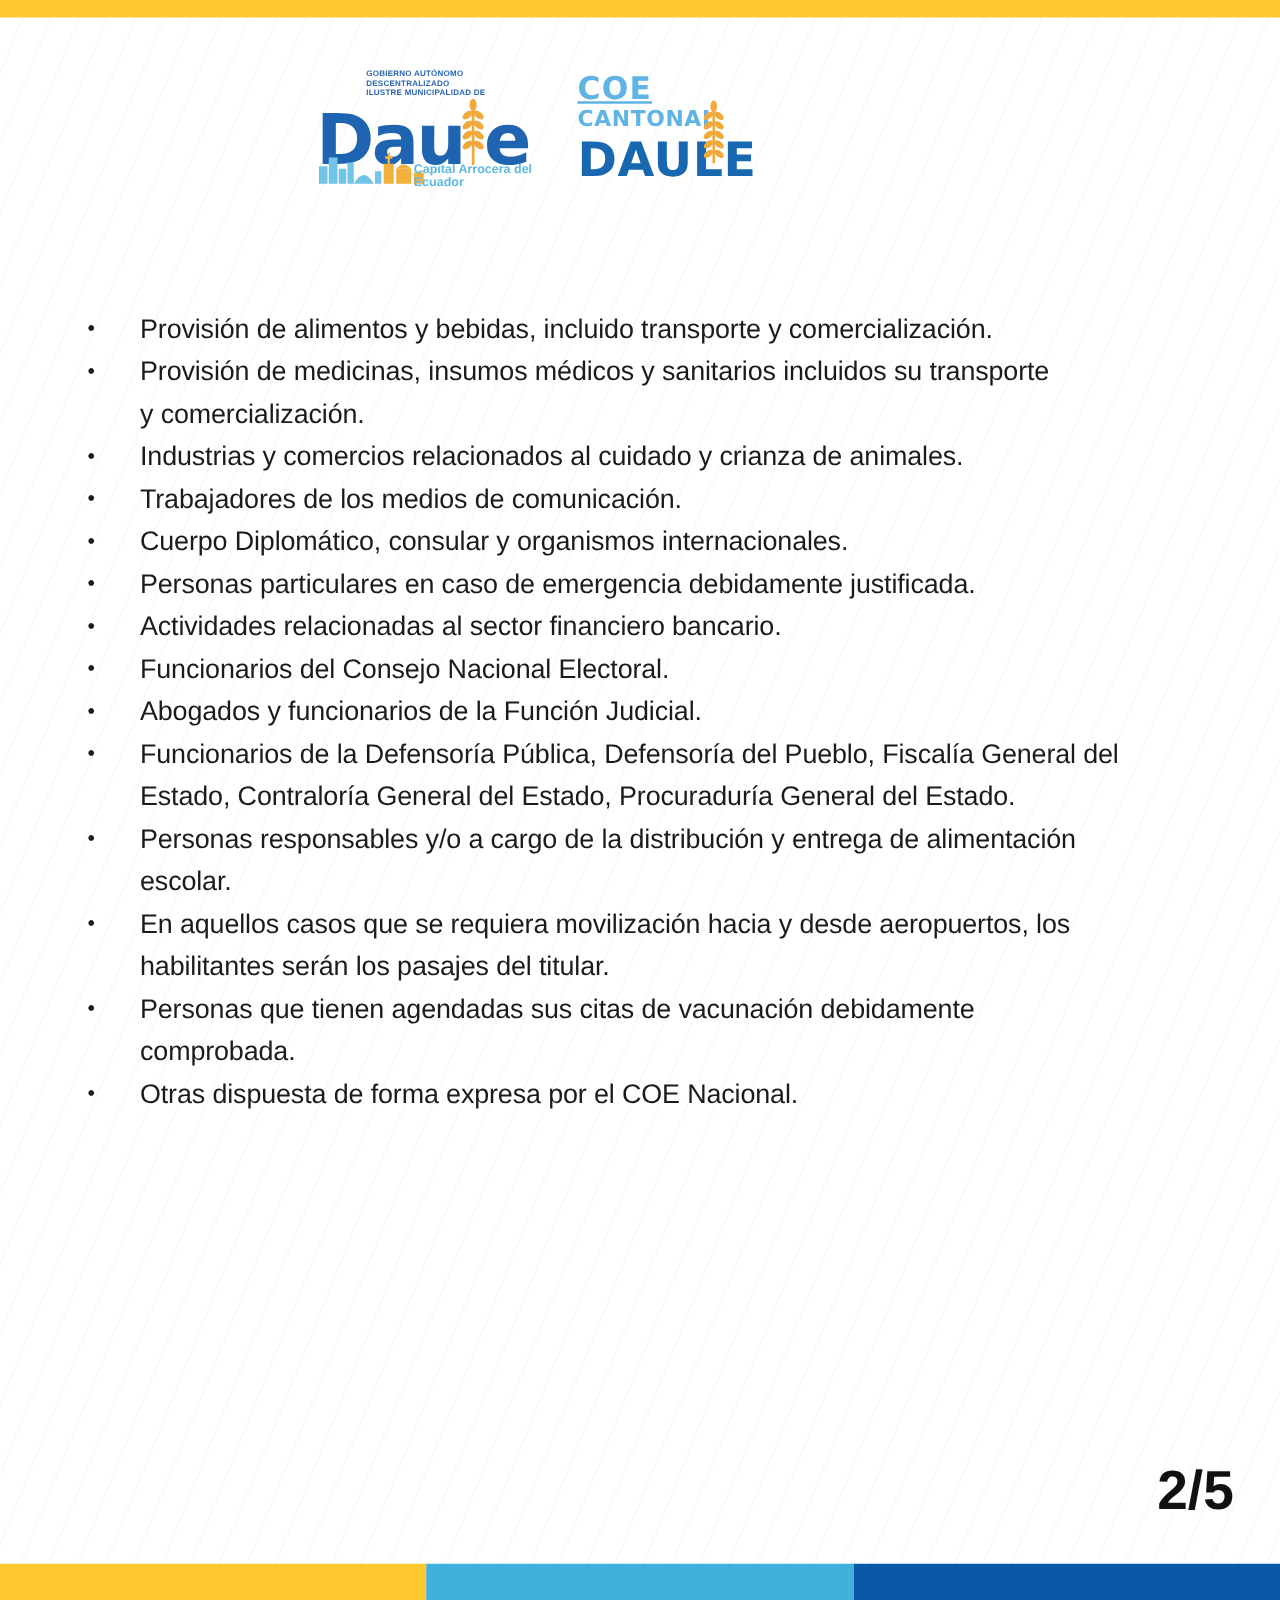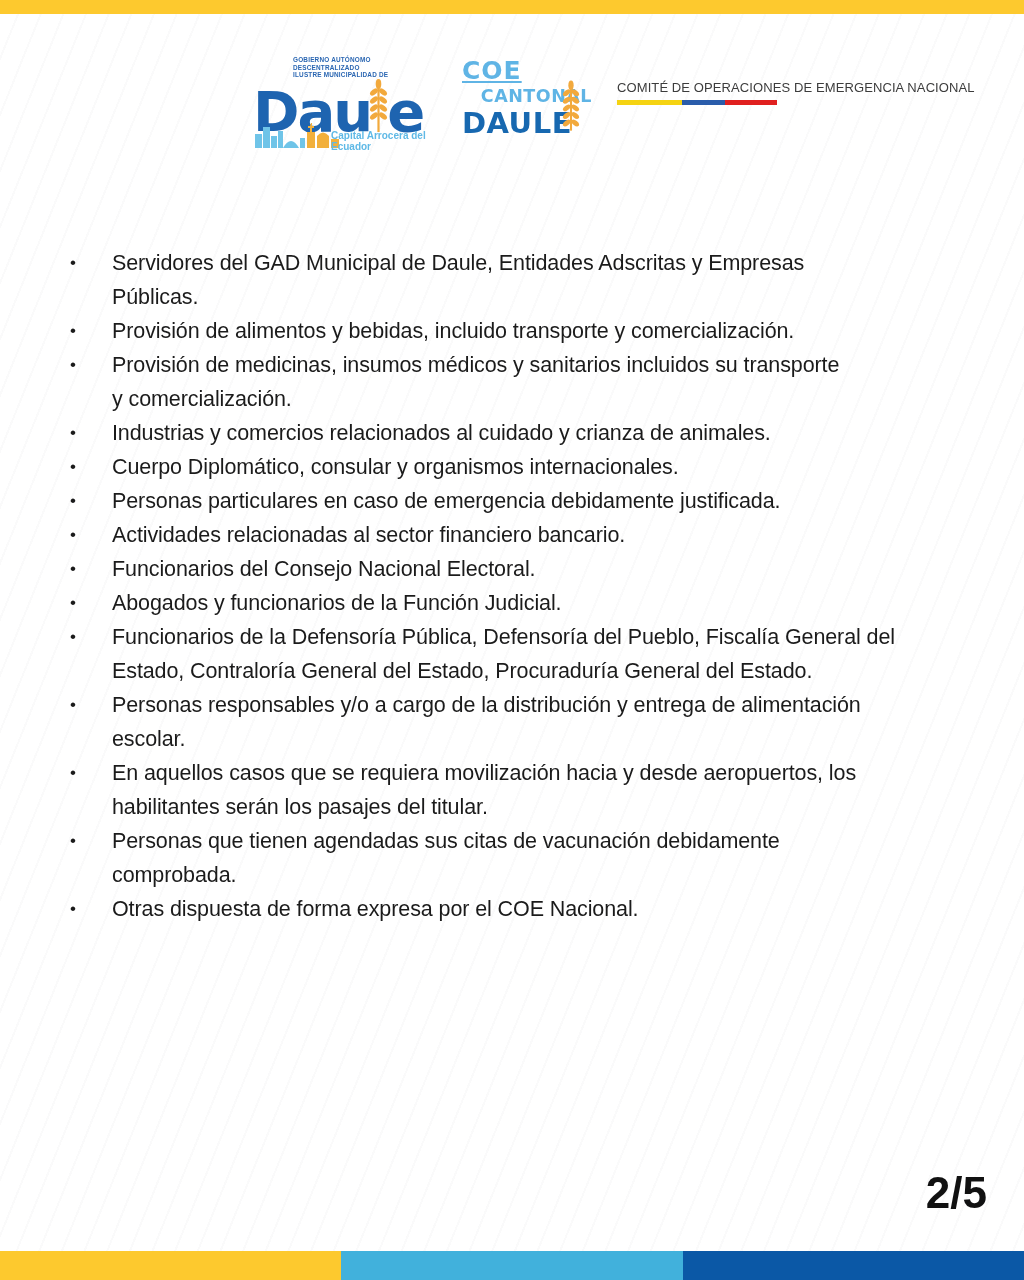--- a/index.html
+++ b/index.html
@@ -30,22 +30,22 @@
     color:#2A66B2;letter-spacing:.2px;}
   .wordmark{display:flex;align-items:flex-end;margin-top:0;line-height:1;
     font-family:"DejaVu Sans",sans-serif;font-weight:bold;font-size:56px;
     color:#1E64B0;letter-spacing:-2px;}
   .wordmark .wheat-slot{margin:0 -1px -2px -2px;}
   .skyline{position:absolute;left:2px;bottom:-6px;}
   .tagline{position:absolute;left:78px;bottom:-4px;font-size:10px;color:#5FB9E6;font-weight:bold;}
 
   .coe-logo{position:absolute;left:462px;top:6px;width:130px;font-family:"DejaVu Sans",sans-serif;font-weight:bold;line-height:1;}
   .coe-l1{font-size:25px;color:#5FB4E5;letter-spacing:1px;text-decoration:underline;}
-  .coe-l2{font-size:17.5px;color:#5FB4E5;letter-spacing:.5px;margin-top:5px;text-align:right;}
-  .coe-l3{font-size:29px;color:#1768B0;letter-spacing:.5px;margin-top:3px;}
+  .coe-l2{font-size:17.5px;color:#5FB4E5;letter-spacing:.5px;margin-top:5px;}
+  .coe-l3{font-size:38px;color:#1768B0;letter-spacing:.5px;margin-top:3px;}
   .coe-wheat{position:absolute;left:100px;top:22px;}
 
   .committee{position:absolute;left:617px;top:28px;}
   .committee-text{font-size:13px;color:#3C3C3C;letter-spacing:.1px;}
   .flag-bar{margin-top:5px;width:160px;height:5px;display:flex;}
   .flag-bar .f-y{width:65px;background:#F5D312;}
   .flag-bar .f-b{width:43px;background:#2A5CAA;}
   .flag-bar .f-r{width:52px;background:#E0201F;}
 
   
@@ -135,38 +135,29 @@
             <ellipse cx="14" cy="29" rx="4.6" ry="2.6" transform="rotate(38 14 29)"></ellipse>
             <ellipse cx="5" cy="37" rx="4.6" ry="2.6" transform="rotate(-38 5 37)"></ellipse>
             <ellipse cx="14" cy="37" rx="4.6" ry="2.6" transform="rotate(38 14 37)"></ellipse>
             <ellipse cx="5" cy="45" rx="4.6" ry="2.6" transform="rotate(-38 5 45)"></ellipse>
             <ellipse cx="14" cy="45" rx="4.6" ry="2.6" transform="rotate(38 14 45)"></ellipse>
           </g>
         </svg>
       </span>
     </div>
 
-    <div class="committee">
-      <div class="committee-text">COMITÉ DE OPERACIONES DE EMERGENCIA NACIONAL</div>
-      <div class="flag-bar">
-        <span class="f-y"></span>
-        <span class="f-b"></span>
-        <span class="f-r"></span>
-      </div>
-    </div>
   </div>
 
 
   <ul class="bullets">
-    <li>Servidores del GAD Municipal de Daule, Entidades Adscritas y Empresas
-Públicas.</li>
     <li>Provisión de alimentos y bebidas, incluido transporte y comercialización.</li>
     <li>Provisión de medicinas, insumos médicos y sanitarios incluidos su transporte
 y comercialización.</li>
     <li>Industrias y comercios relacionados al cuidado y crianza de animales.</li>
+    <li>Trabajadores de los medios de comunicación.</li>
     <li>Cuerpo Diplomático, consular y organismos internacionales.</li>
     <li>Personas particulares en caso de emergencia debidamente justificada.</li>
     <li>Actividades relacionadas al sector financiero bancario.</li>
     <li>Funcionarios del Consejo Nacional Electoral.</li>
     <li>Abogados y funcionarios de la Función Judicial.</li>
     <li>Funcionarios de la Defensoría Pública, Defensoría del Pueblo, Fiscalía General del
 Estado, Contraloría General del Estado, Procuraduría General del Estado.</li>
     <li>Personas responsables y/o a cargo de la distribución y entrega de alimentación
 escolar.</li>
     <li>En aquellos casos que se requiera movilización hacia y desde aeropuertos, los

